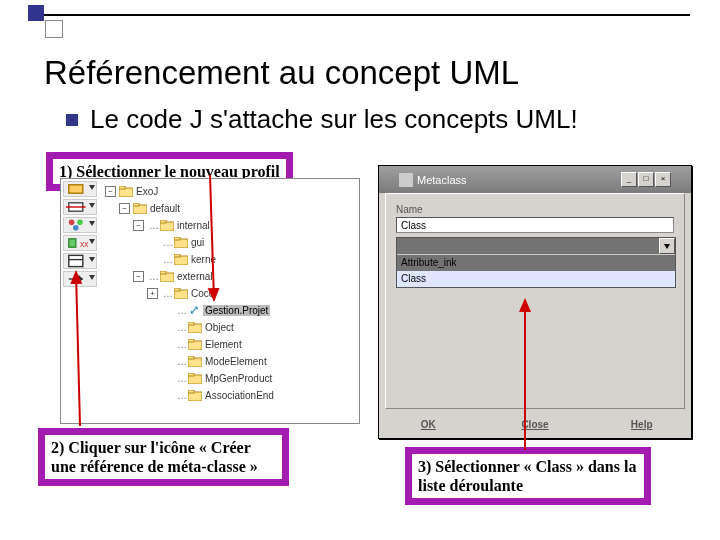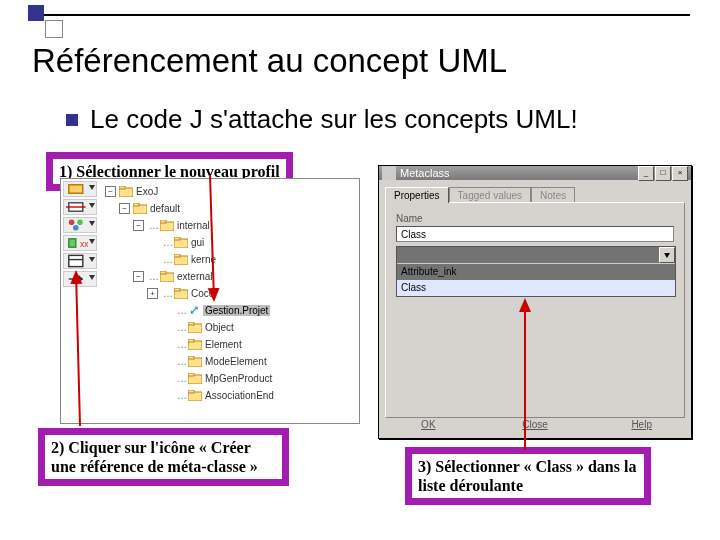--- a/index.html
+++ b/index.html
@@ -29,21 +29,21 @@
     position: absolute;
     top: 20px; left: 45px;
     width: 16px; height: 16px;
     border: 1px solid #888;
     background: #fff;
   }
   
   h1.title {
     position: absolute;
     top: 38px; left: 28px;
-    margin: 4px;
+    margin: 16px;
     font-size: 33px;
     font-weight: normal;
   }
   
   .bullet-row {
     position: absolute;
     top: 104px; left: 66px;
     display: flex;
     align-items: center;
     gap: 12px;
@@ -148,26 +148,26 @@
     position: absolute;
     top: 165px; left: 378px;
     width: 312px; height: 272px;
     background: #d6d3ce;
     border: 1px solid #000;
     box-shadow: 1px 1px 0 #000;
     font-family: Tahoma, Arial, sans-serif;
     font-size: 11px;
   }
   .titlebar {
-    height: 14px;
+    height: 27px;
     background: linear-gradient(#a0a0a0,#7a7a7a);
     color: #fff;
     display: flex;
     align-items: center;
-    padding: 0 3px;
+    padding: 0 20px;
     gap: 4px;
   }
   .titlebar .sys-ico {
     width: 14px; height: 14px; background: #ccc; display:inline-block;
   }
   .titlebar .tb-title { flex: 1; font-size: 11px; }
   .win-btns { display: flex; gap: 1px; }
   .win-btn {
     width: 14px; height: 13px;
     background: #d6d3ce;
@@ -255,20 +255,21 @@
     display: flex;
     justify-content: space-between;
     gap: 20px;
   }
   .dlg-btn {
     flex:1;
     text-align: center;
     font-size: 10px;
     color: #555;
     padding: 2px 0;
+    font-weight: bold;
   }
   
   
   .arrow-svg { position: absolute; top:0; left:0; pointer-events:none; }
 </style>
 </head>
 <body>
 
 <div class="top-line"></div>
 <div class="top-square-filled"></div>
@@ -441,25 +442,20 @@
 
 <div class="dialog">
   <div class="titlebar">
     <span class="sys-ico"></span>
     <span class="tb-title">Metaclass</span>
     <div class="win-btns">
       <div class="win-btn">_</div>
       <div class="win-btn">□</div>
       <div class="win-btn">×</div>
     </div>
-  </div>
-  <div class="tabs">
-    <div class="tab active">Properties</div>
-    <div class="tab">Tagged values</div>
-    <div class="tab">Notes</div>
   </div>
   <div class="tab-body">
     <div class="lbl">Name</div>
     <input class="name-input" value="Class" style="">
     <div class="dropdown">
       <div class="sel-row">
         <span class="txt"></span>
         <div class="dd-btn">
             <div class="tri"></div>
           </div>

